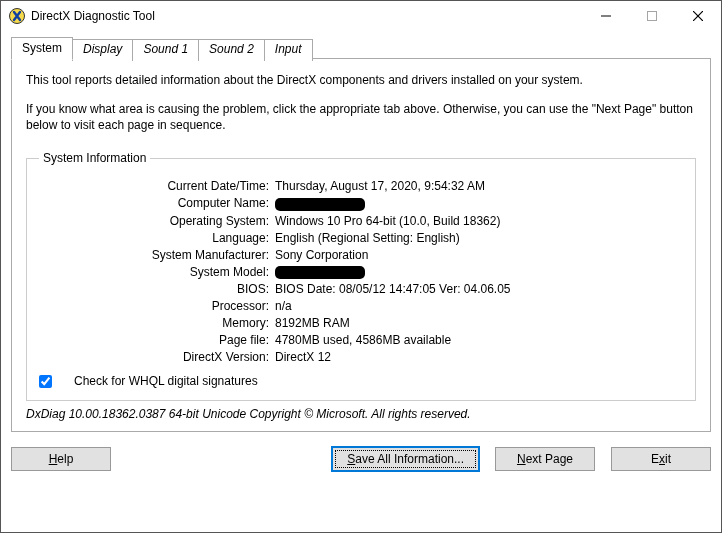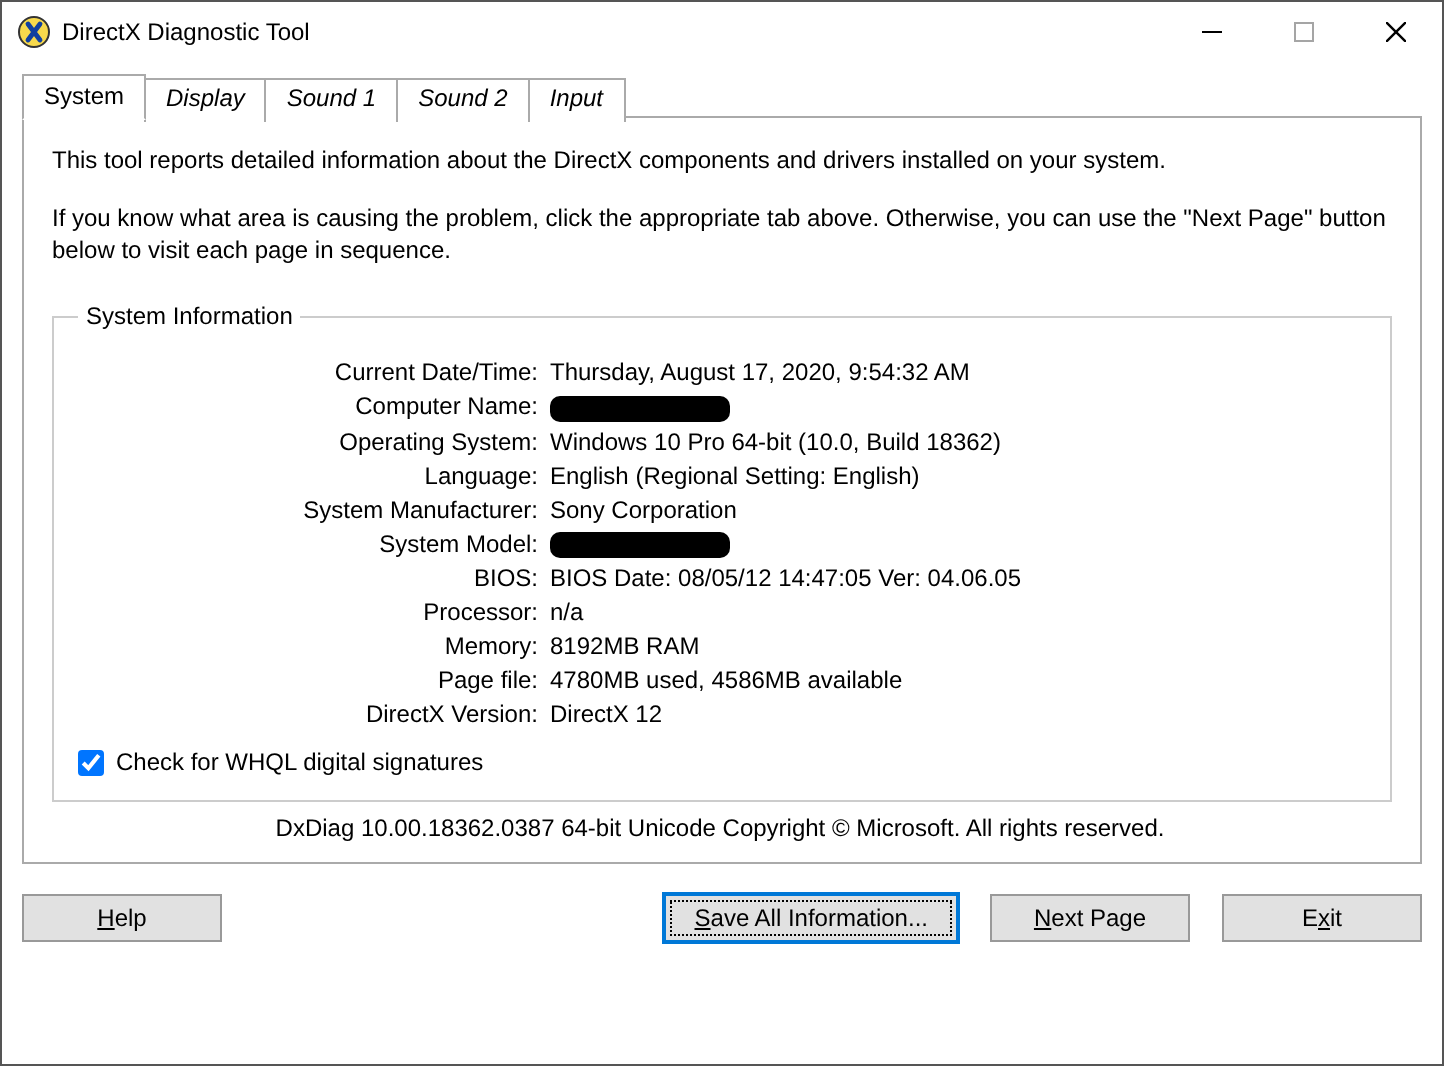--- a/index.html
+++ b/index.html
@@ -96,28 +96,29 @@
     display: inline-block;
     width: 90px;
     height: 13px;
     background: #000;
     border-radius: 5px;
     vertical-align: middle;
   }
   .whql-row {
     display: flex;
     align-items: center;
-    gap: 6px;
+    gap: 22px;
     margin-top: 2px;
   }
   .whql-row input { margin: 0; }
   .footer-line {
-    text-align: center;
+    text-align: left;
     font-size: 12px;
     margin: 6px 2px 0 0;
+    font-style: italic;
   }
   .button-row {
     display: flex;
     gap: 16px;
     padding: 0 10px 10px 10px;
     margin-top: 4px;
     align-items: flex-end;
   }
   .button-row .spacer { flex: 1; }
   .btn {

